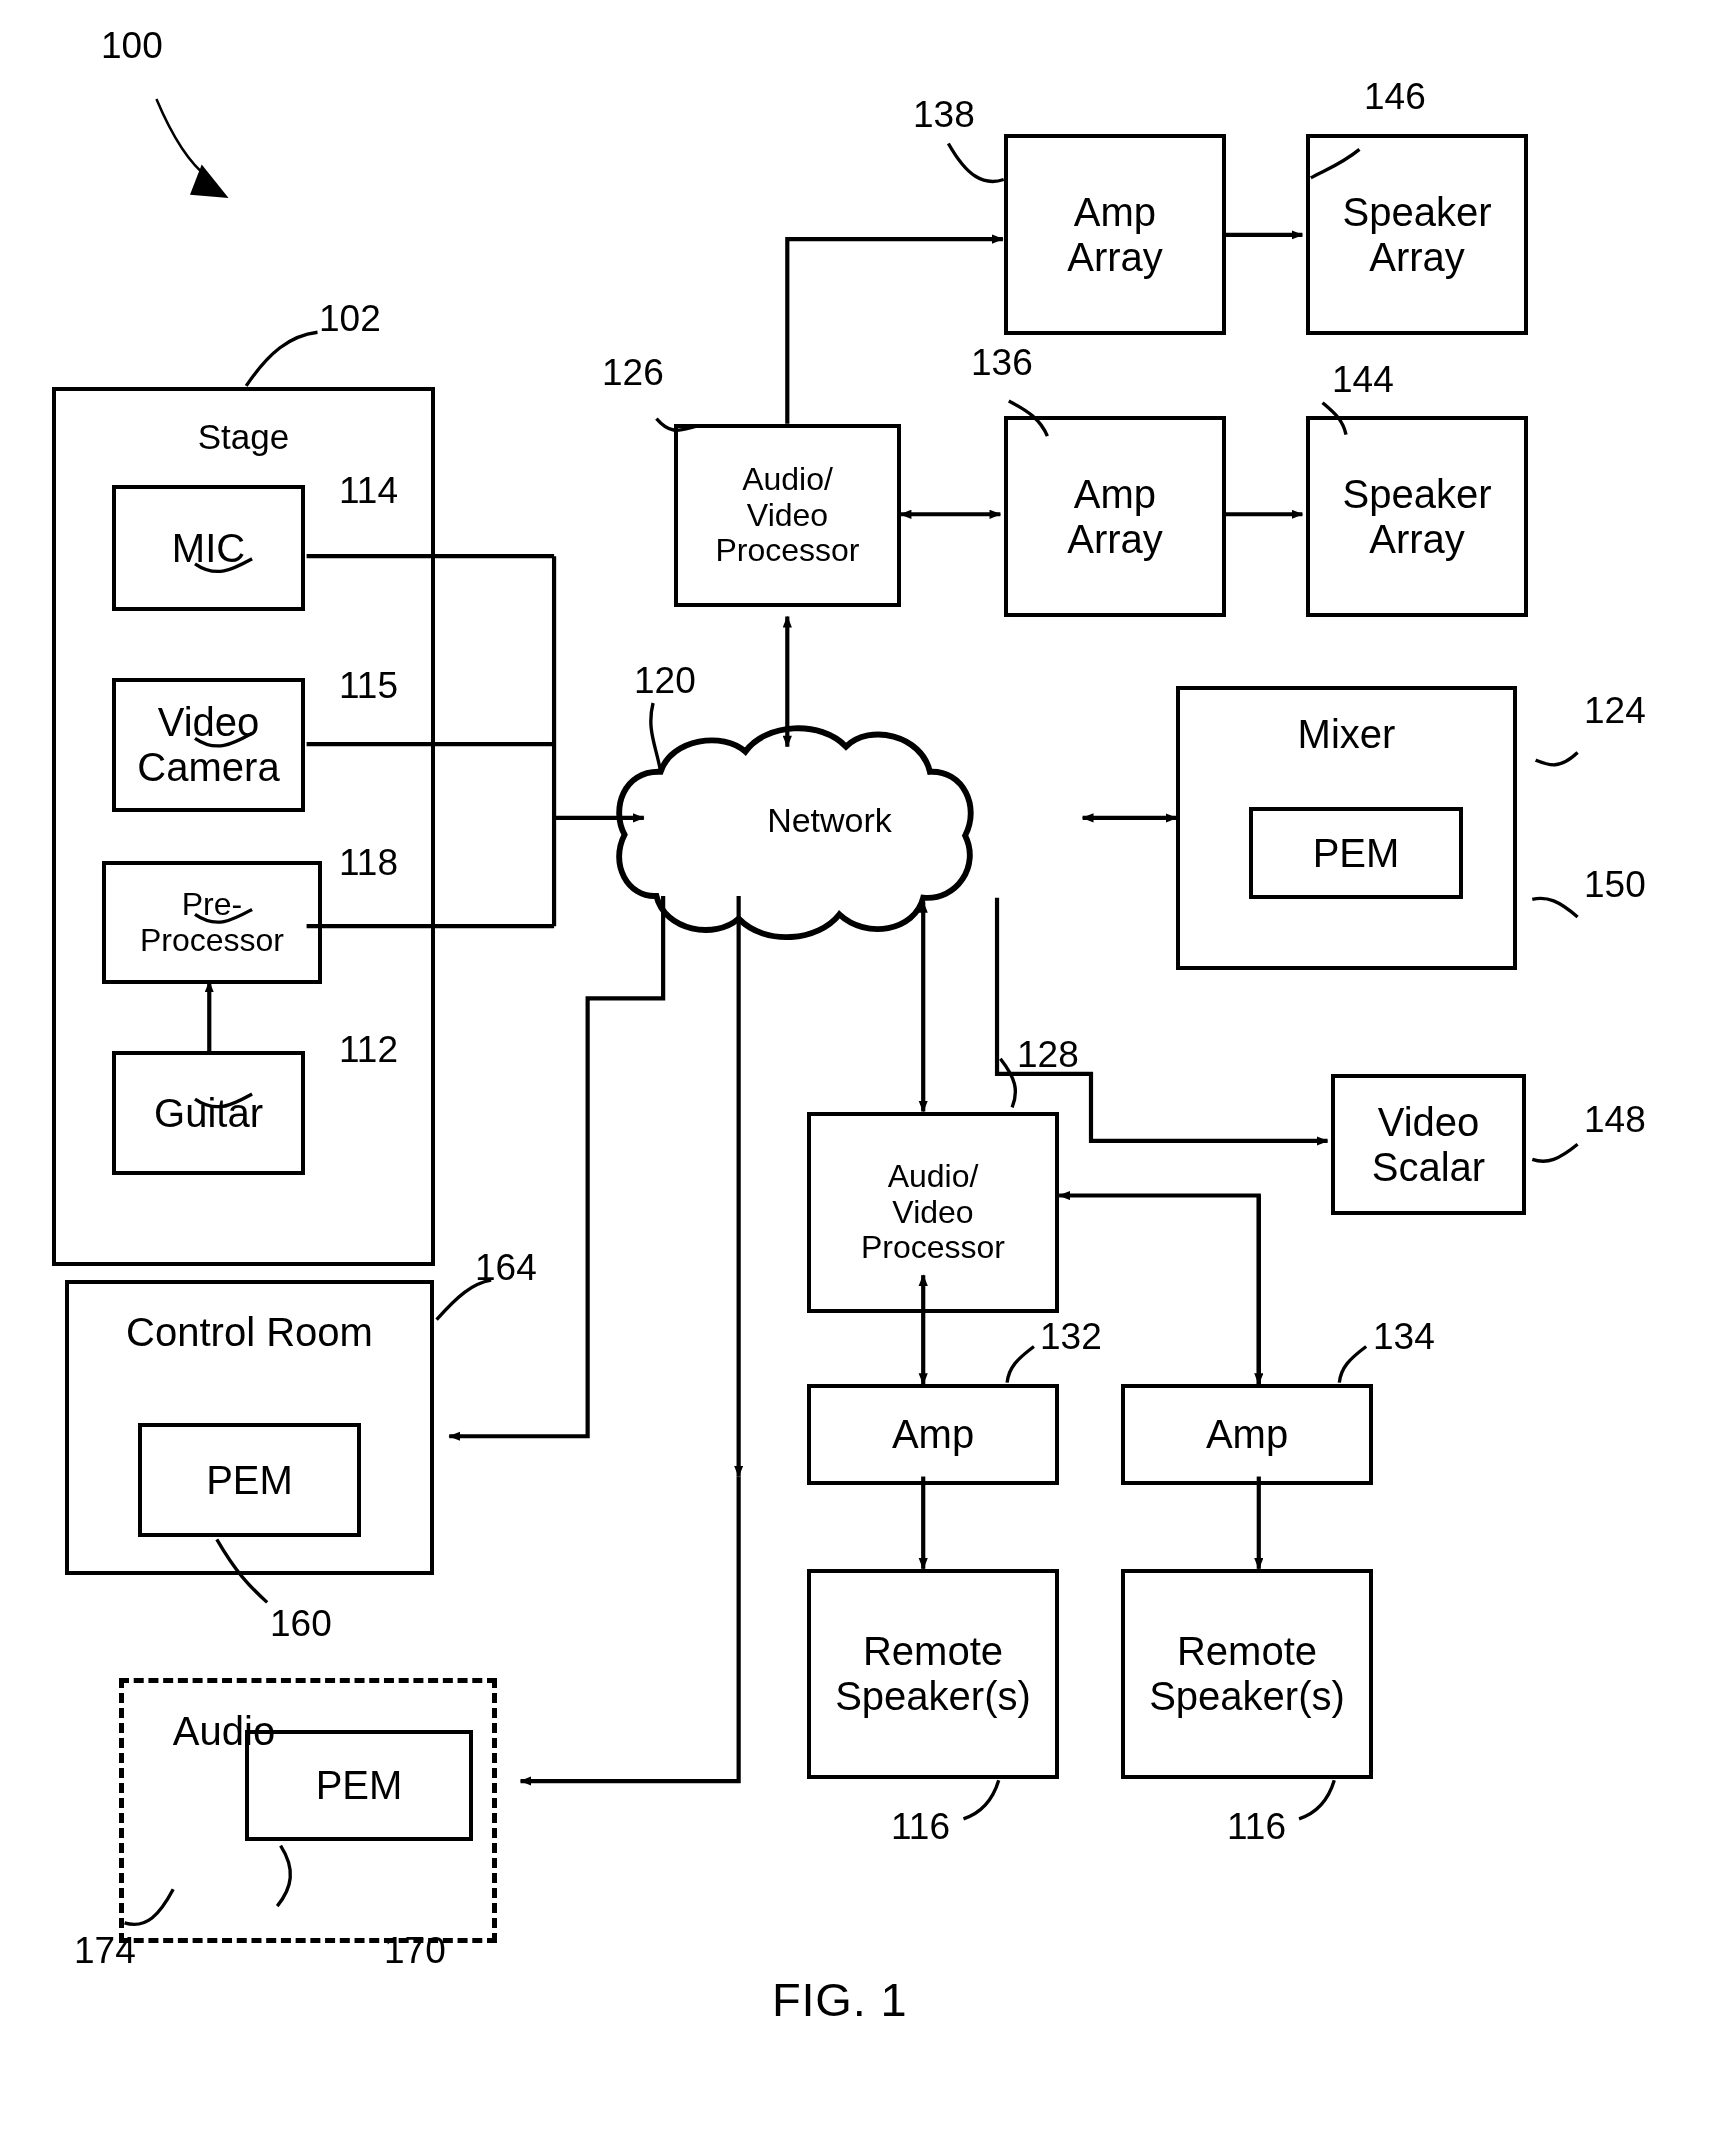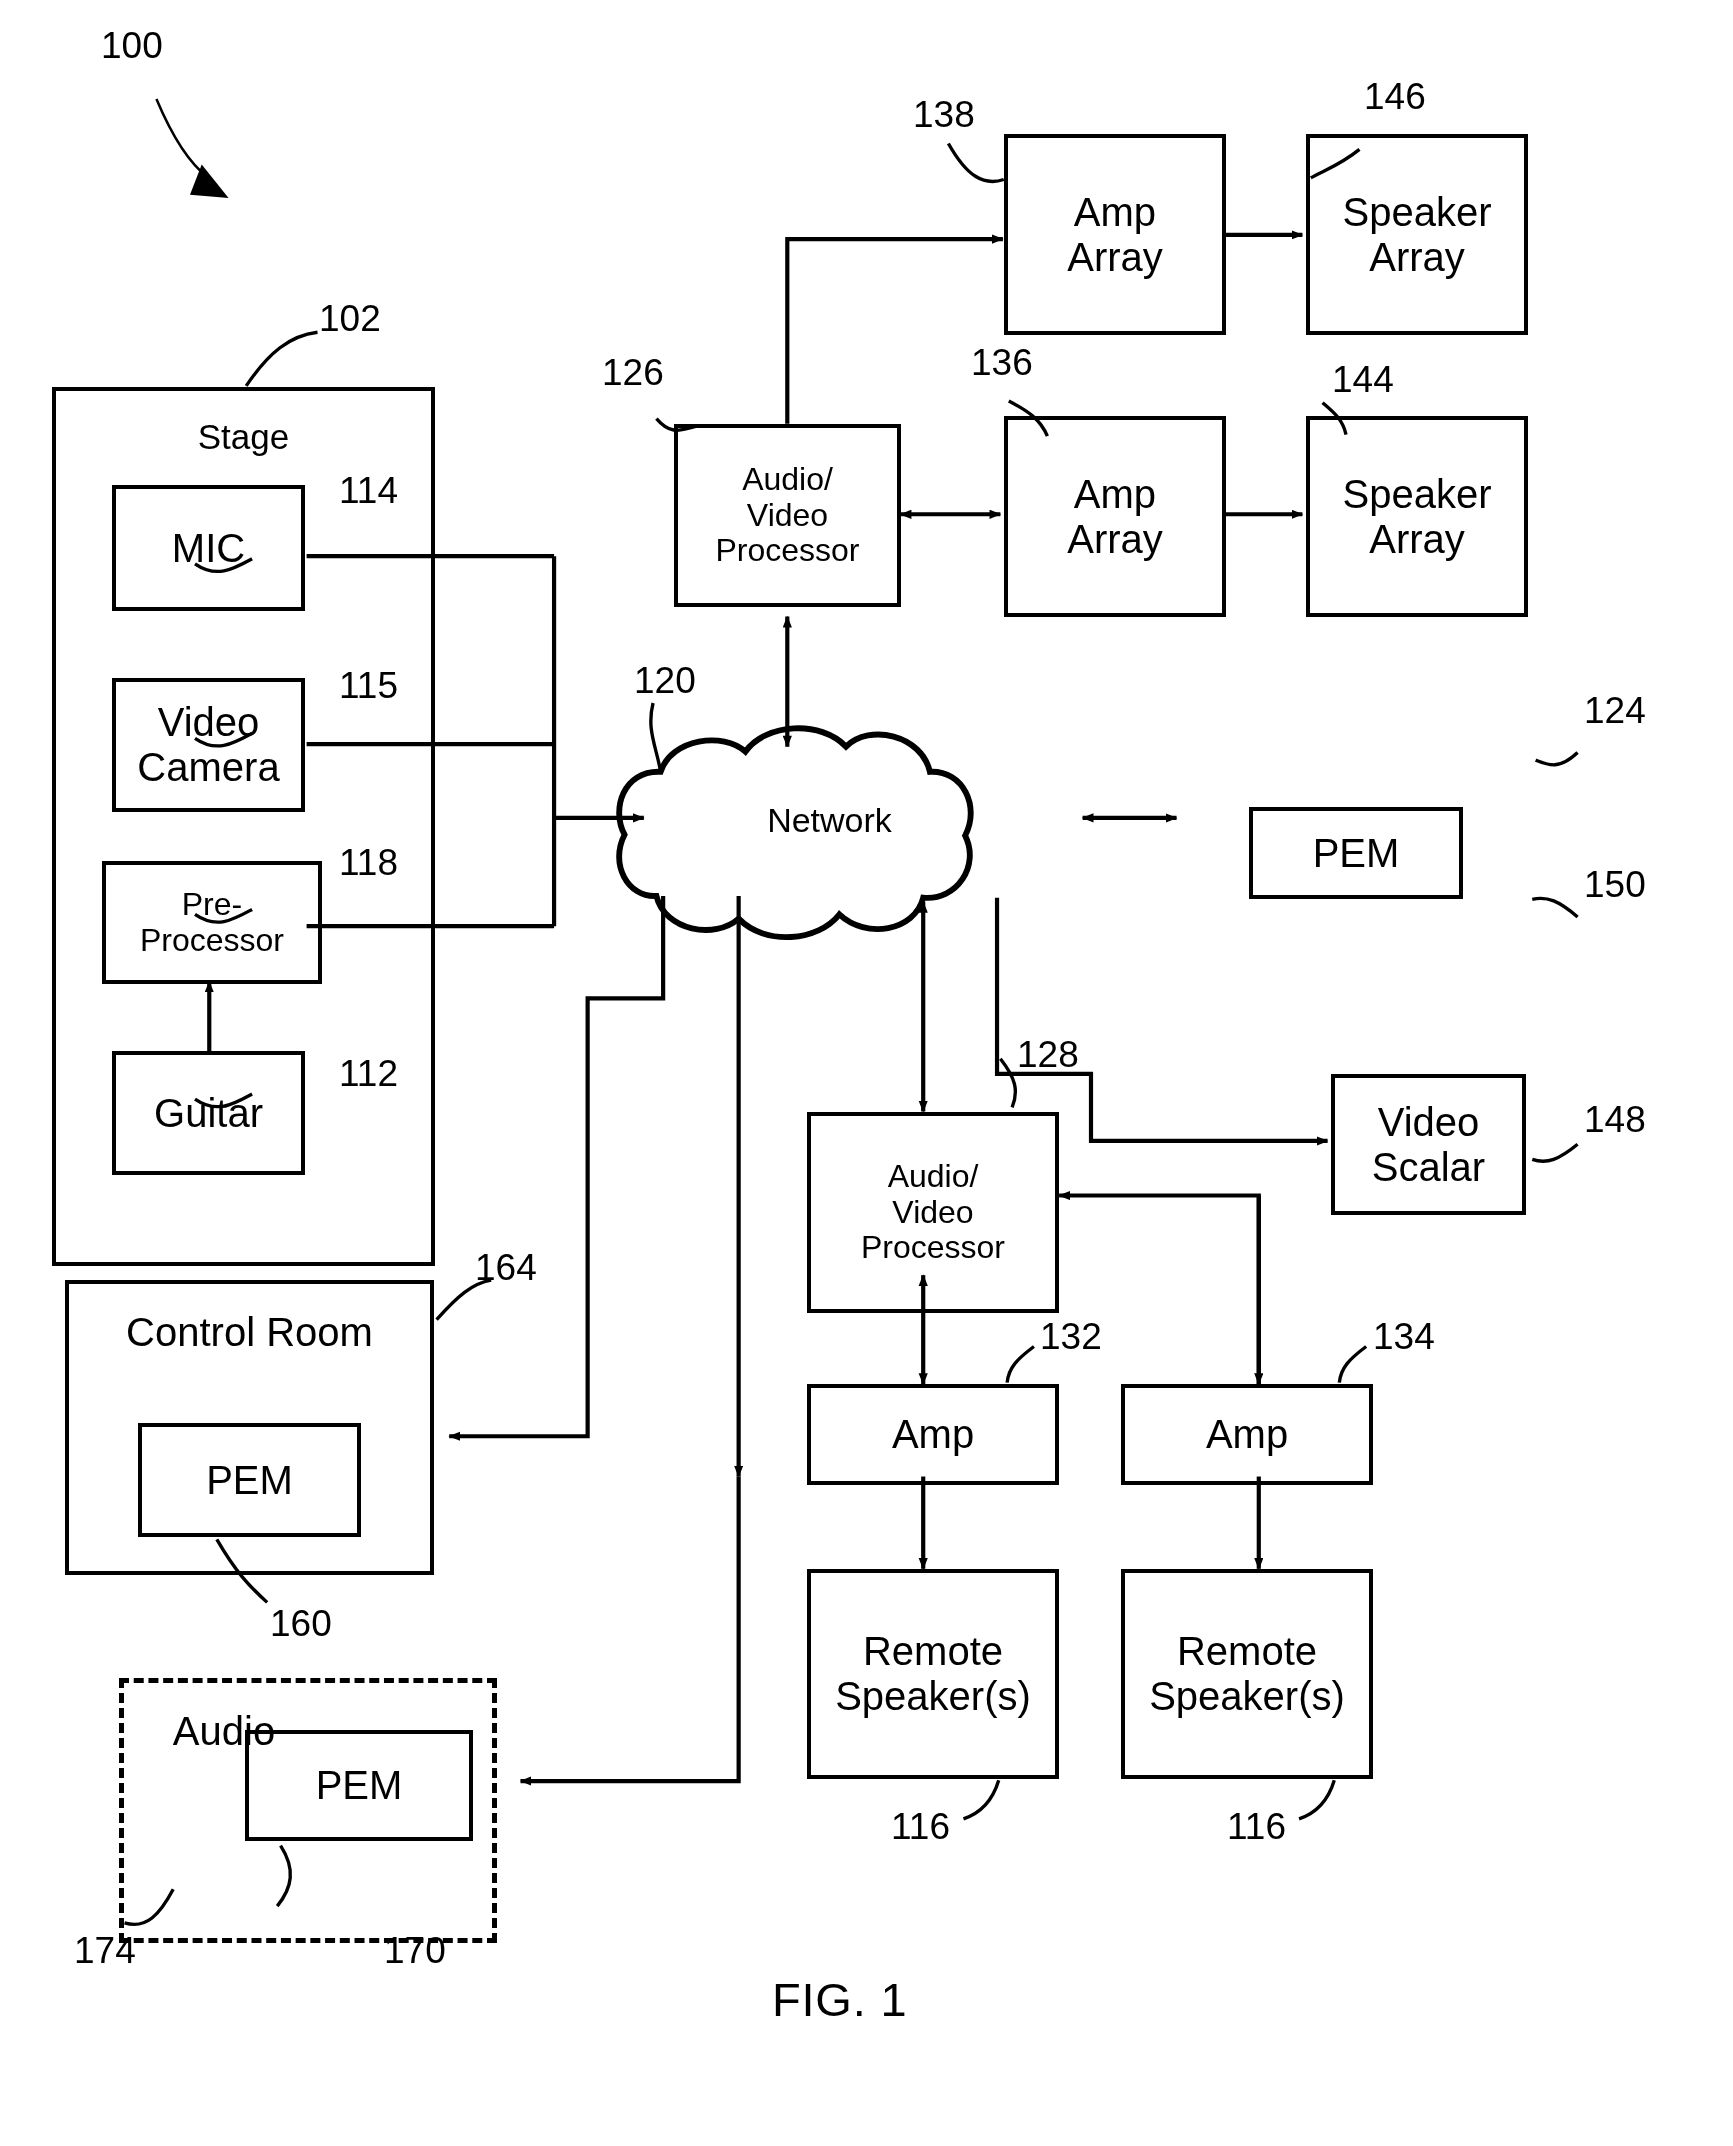--- a/index.html
+++ b/index.html
@@ -247,20 +247,23 @@
   <div class="node" style="left:1004px; top:416px; width:222px; height:201px;">
     <span>Amp
 Array</span>
   </div>
 
   <div class="node" style="left:1306px; top:416px; width:222px; height:201px;">
     <span>Speaker
 Array</span>
   </div>
 
+  <div class="node container-node" style="left:1176px; top:686px; width:341px; height:284px; padding-top:22px;">
+    <span>Mixer</span>
+  </div>
   <div class="node" style="left:1249px; top:807px; width:214px; height:92px;">
     <span>PEM</span>
   </div>
 
   <div class="node" style="left:807px; top:1112px; width:252px; height:201px; font-size:32px;">
     <span>Audio/
 Video
 Processor</span>
   </div>
 
@@ -285,21 +288,21 @@
   <div class="node" style="left:1121px; top:1569px; width:252px; height:210px;">
     <span>Remote
 Speaker(s)</span>
   </div>
 
   <div class="ref" style="left:101px; top:25px;">100</div>
   <div class="ref" style="left:319px; top:298px;">102</div>
   <div class="ref" style="left:339px; top:470px;">114</div>
   <div class="ref" style="left:339px; top:665px;">115</div>
   <div class="ref" style="left:339px; top:842px;">118</div>
-  <div class="ref" style="left:339px; top:1029px;margin-top:24px;">112</div>
+  <div class="ref" style="left:339px; top:1029px;">112</div>
   <div class="ref" style="left:475px; top:1247px;">164</div>
   <div class="ref" style="left:270px; top:1603px;">160</div>
   <div class="ref" style="left:74px; top:1930px;">174</div>
   <div class="ref" style="left:384px; top:1930px;">170</div>
   <div class="ref" style="left:634px; top:660px;">120</div>
   <div class="ref" style="left:602px; top:352px;">126</div>
   <div class="ref" style="left:913px; top:94px;">138</div>
   <div class="ref" style="left:1364px; top:76px;">146</div>
   <div class="ref" style="left:971px; top:342px;">136</div>
   <div class="ref" style="left:1332px; top:359px;">144</div>

